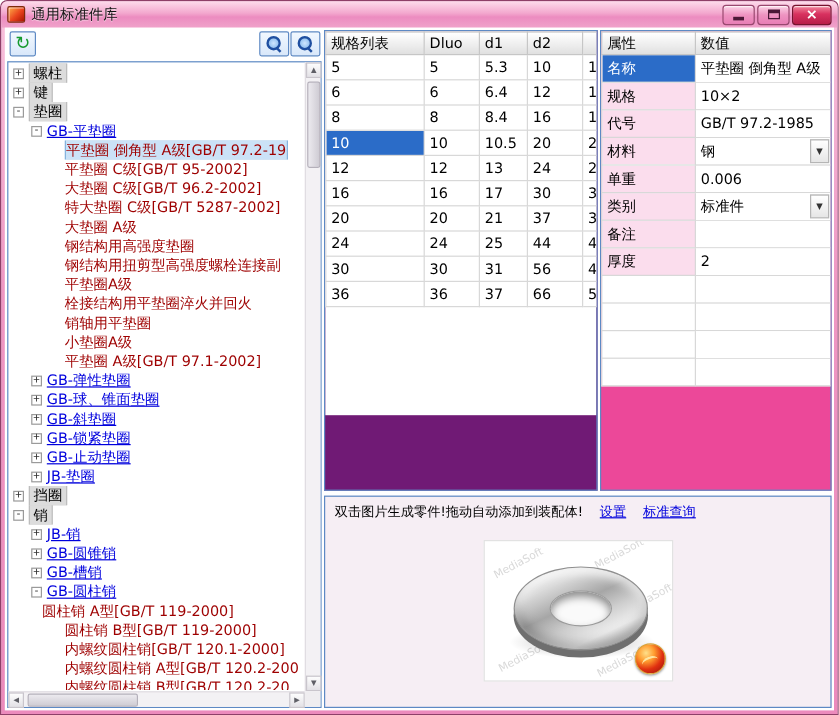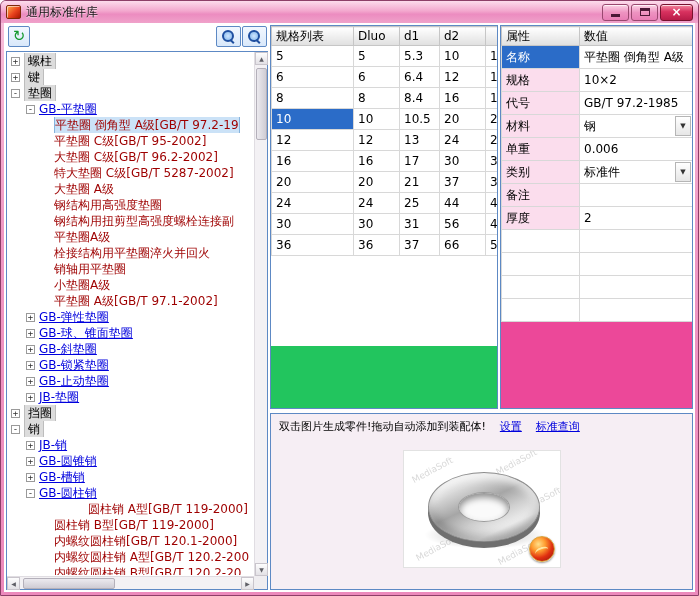--- a/index.html
+++ b/index.html
@@ -68,21 +68,21 @@
   .vscroll { position: absolute; right: 0; top: 0; width: 13px; bottom: 13px; background: #f3f1f4; border-left: 1px solid #e0dde2; }
   .hscroll { position: absolute; left: 0; bottom: 0; right: 13px; height: 13px; background: #f3f1f4; border-top: 1px solid #e0dde2; }
   .sb-corner { position: absolute; right: 0; bottom: 0; width: 13px; height: 13px; background: #efedf0; }
   .sb-btn { position: absolute; width: 13px; height: 13px; background: linear-gradient(#fdfdfd, #e3e1e6); border: 1px solid #c9c5cc; color: #5f5f66; font-size: 6px; display: flex; align-items: center; justify-content: center; }
   .sb-up { top: 0; left: 0; } .sb-down { bottom: 0; left: 0; }
   .sb-left { left: 0; top: 0; } .sb-right { right: 0; top: 0; }
   .sb-thumb-v { position: absolute; left: 1px; width: 11px; top: 16px; height: 72px; background: linear-gradient(90deg, #eceaef, #cfccd4); border: 1px solid #b4b0ba; border-radius: 2px; }
   .sb-thumb-h { position: absolute; top: 1px; height: 11px; left: 16px; width: 92px; background: linear-gradient(#eceaef, #cfccd4); border: 1px solid #b4b0ba; border-radius: 2px; }
 
   
-  .spec-panel { position: absolute; left: 266px; top: 2px; width: 228px; height: 384px; border: 1px solid #5d89c4; background: #22c55e; overflow: hidden; }
+  .spec-panel { position: absolute; left: 266px; top: 2px; width: 228px; height: 384px; border: 1px solid #5d89c4; background: #701a75; overflow: hidden; }
   .spec-white { position: absolute; left: 0; top: 0; width: 100%; height: 320px; background: #fff; }
   table.grid { border-collapse: collapse; table-layout: fixed; position: absolute; left: 0; top: 0; font-size: 12px; background: #fff; }
   table.grid th {
     height: 19px; font-weight: normal; text-align: left; padding: 0 4px;
     background: linear-gradient(#ffffff, #ececec 60%, #dfdfdf); border: 1px solid #c6c6c6;
     overflow: hidden; white-space: nowrap;
   }
   table.grid td { height: 21px; padding: 0 4px; border: 1px solid #d8d8d8; overflow: hidden; white-space: nowrap; background: #fff; }
   td.selcell { background: #2b6cc8 !important; color: #fff; }
 
@@ -270,21 +270,21 @@
             <span class="tlabel branch">GB-圆锥销</span>
           </div>
           <div class="trow" style="padding-left: 18px;">
             <span class="tog">+</span>
             <span class="tlabel branch">GB-槽销</span>
           </div>
           <div class="trow" style="padding-left: 18px;">
             <span class="tog">-</span>
             <span class="tlabel branch">GB-圆柱销</span>
           </div>
-          <div class="trow" style="padding-left: 33px; margin-left: 34px;">
+          <div class="trow" style="padding-left: 14px;">
             <span class="togsp"></span>
             <span class="tlabel leaf">圆柱销 A型[GB/T 119-2000]</span>
           </div>
           <div class="trow" style="padding-left: 33px;">
             <span class="togsp"></span>
             <span class="tlabel leaf">圆柱销 B型[GB/T 119-2000]</span>
           </div>
           <div class="trow" style="padding-left: 33px;">
             <span class="togsp"></span>
             <span class="tlabel leaf">内螺纹圆柱销[GB/T 120.1-2000]</span>

